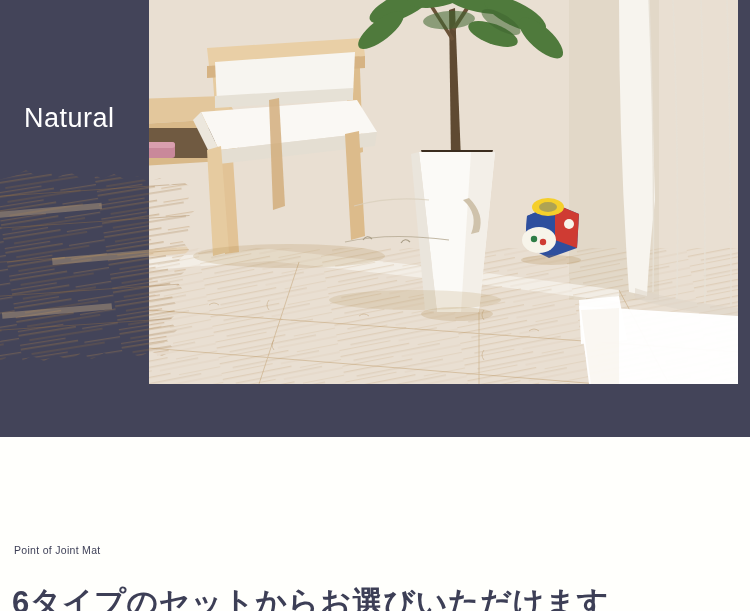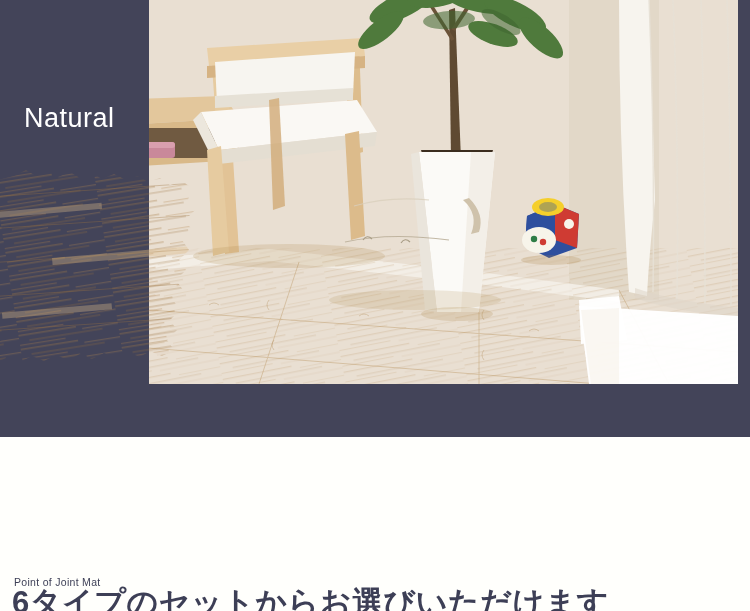--- a/index.html
+++ b/index.html
@@ -81,21 +81,20 @@
 
   .eyebrow {
     position: absolute;
     left: 14px;
     top: 107px;
     font-size: 10.5px;
     color: #3d3f56;
     letter-spacing: 0.3px;
     font-weight: 400;
     white-space: nowrap;
-    margin-top: 32px;
   }
 
   .headline {
     position: absolute;
     left: 12px;
     top: 122px;
     font-size: 31px;
     font-weight: 700;
     color: #3d3f56;
     letter-spacing: 0.5px;

